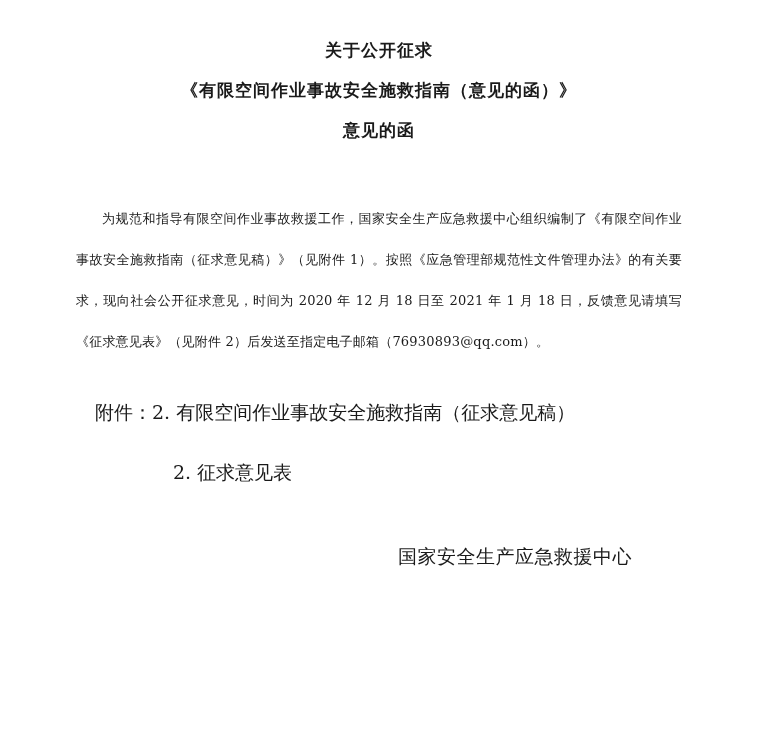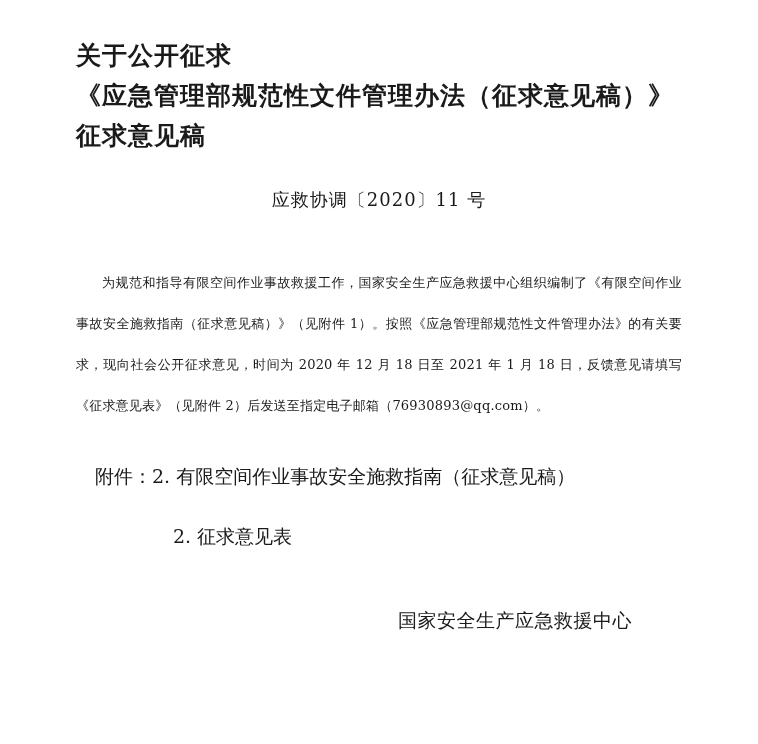--- a/index.html
+++ b/index.html
@@ -15,25 +15,26 @@
     overflow: hidden;
   }
   .page {
     position: relative;
     width: 758px;
     height: 744px;
     box-sizing: border-box;
     padding: 26px 76px 0 76px;
   }
   .doc-title {
-    font-size: 25px;
+    text-align: center;
+    font-size: 17px;
     font-weight: bold;
     line-height: 40px;
     letter-spacing: 1px;
-    margin-top: 10px;
+    margin-top: 4px;
   }
   .doc-title .line {
     display: block;
   }
   .doc-number {
     text-align: center;
     font-size: 18px;
     line-height: 28px;
     margin-top: 30px;
     letter-spacing: 1px;
@@ -78,25 +79,24 @@
     display: block;
   }
 </style>
 </head>
 <body>
 
 <div class="page">
 
   <div class="doc-title">
     <span class="line">关于公开征求</span>
-    <span class="line">《应急管理部规范性文件管理办法（征求意见稿）》</span>
-    <span class="line">征求意见稿</span>
+    <span class="line">《有限空间作业事故安全施救指南（意见的函）》</span>
+    <span class="line">意见的函</span>
   </div>
 
-  <div class="doc-number">应救协调〔2020〕11 号</div>
 
   <div class="body-text">
     <p class="para-indent">为规范和指导有限空间作业事故救援工作，国家安全生产应急救援中心组织编制了《有限空间作业事故安全施救指南（征求意见稿）》（见附件 1）。按照《应急管理部规范性文件管理办法》的有关要求，现向社会公开征求意见，时间为 2020 年 12 月 18 日至 2021 年 1 月 18 日，反馈意见请填写《征求意见表》（见附件 2）后发送至指定电子邮箱（76930893@qq.com）。</p>
   </div>
 
   <div class="attachments">
     <p class="att-first">
       <span>附件：</span><span>2. 有限空间作业事故安全施救指南（征求意见稿）</span>
     </p>
     <p class="att-second">2. 征求意见表</p>

